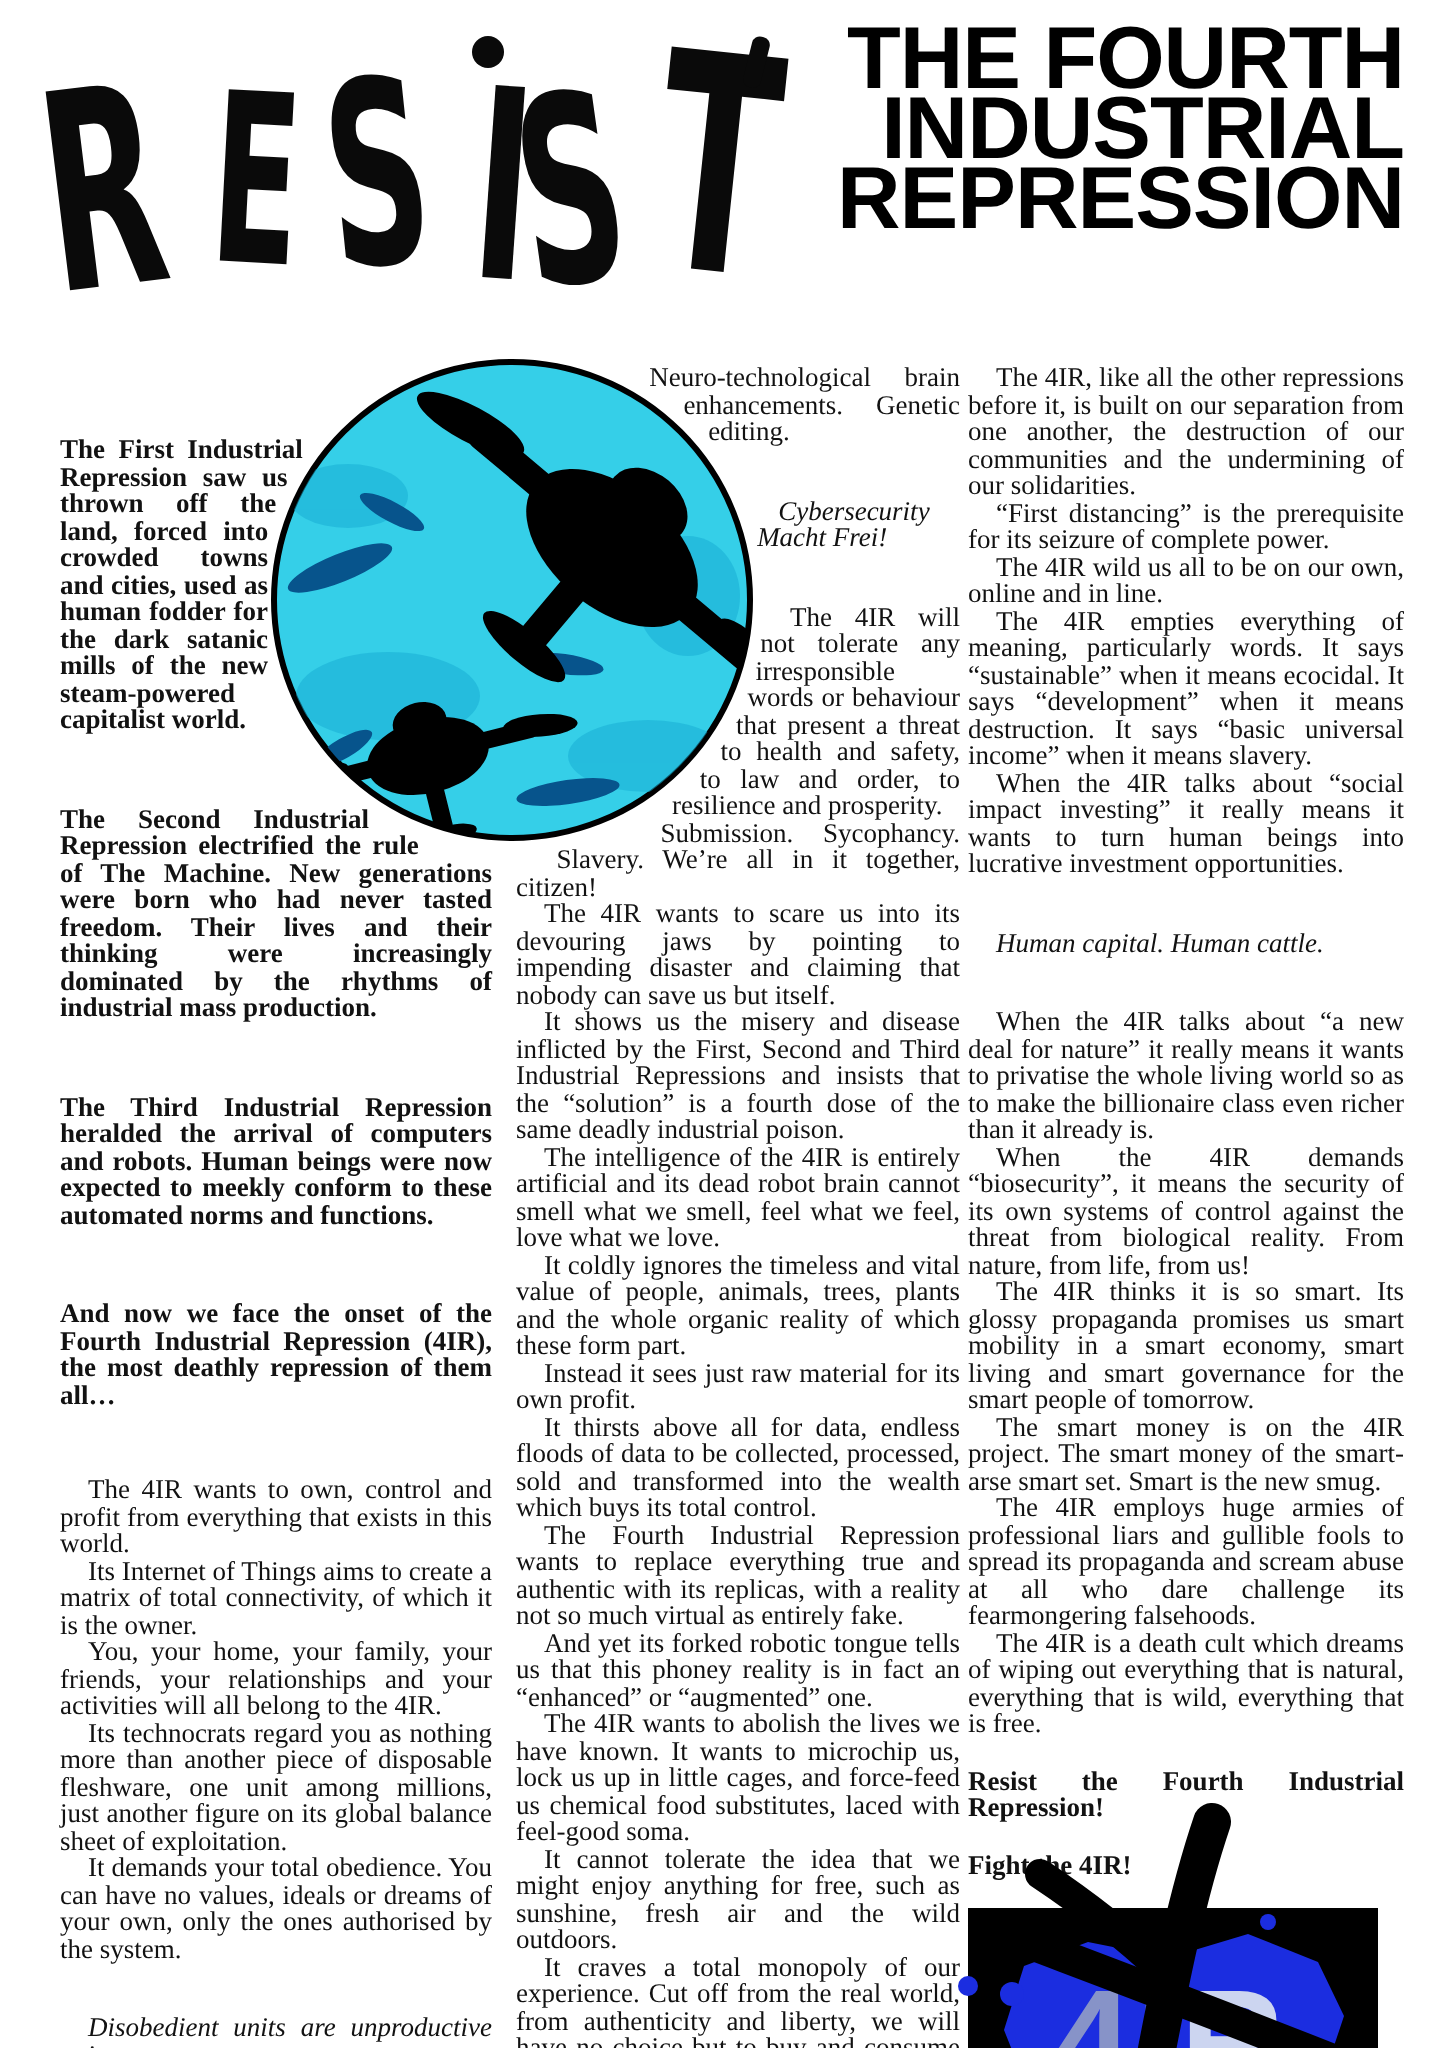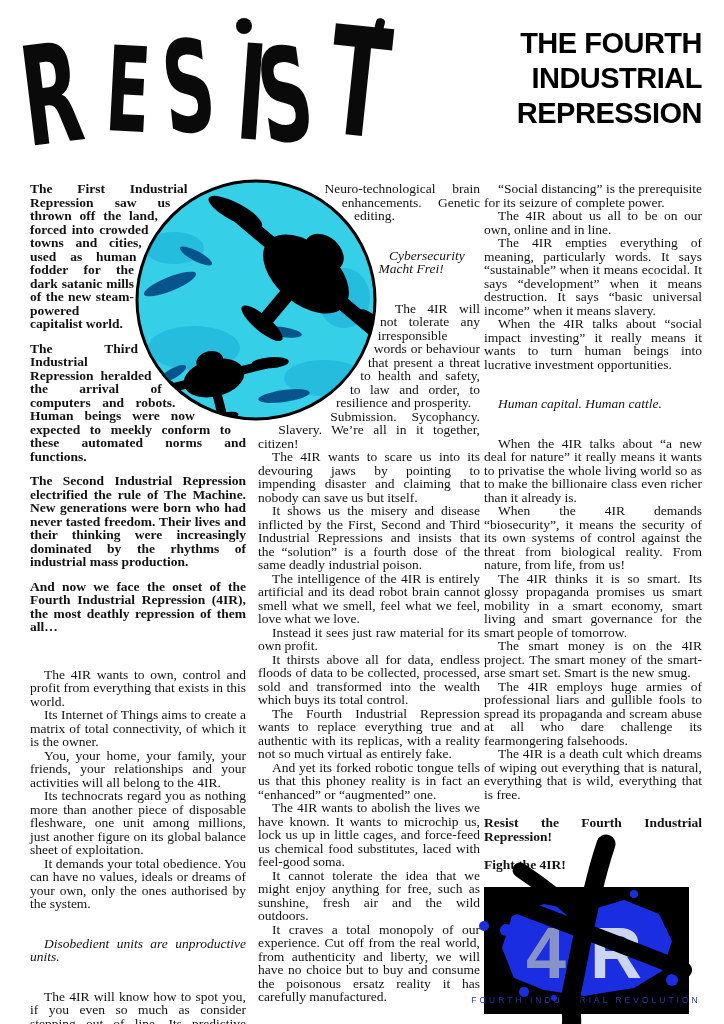--- a/index.html
+++ b/index.html
@@ -1,32 +1,32 @@
 <!DOCTYPE html>
 <html><head>
 <meta charset="utf-8">
 <style>
   html,body{margin:0;padding:0;background:#888;}
   #page{position:relative;width:724px;height:1024px;background:#ffffff;margin:0 auto;
         overflow:hidden;font-family:"Liberation Serif",serif;color:#121212;}
 
   
   #resist-wrap{position:absolute;left:22px;top:10px;width:385px;height:165px;}
-  #title-block{position:absolute;right:22px;top:26px;width:300px;text-align:right;
+  #title-block{position:absolute;right:22px;top:12px;width:300px;text-align:right;
     font-family:"Liberation Sans",sans-serif;font-weight:bold;
-    font-size:29px;line-height:35px;letter-spacing:-0.5px;color:#000;}
+    font-size:44px;line-height:35px;letter-spacing:-0.5px;color:#000;}
 
   
   .col{position:absolute;top:182px;text-align:justify;font-size:13.5px;line-height:13.5px;}
   #col1{left:30px;width:216px;}
   #col2{left:258px;width:222px;}
   #col3{left:484px;width:218px;}
 
   .para{margin:0;}
-  .para.lead{font-weight:bold;margin-bottom:11px;}
+  .para.lead{font-weight:bold;margin-bottom:11px;margin-top:36px;}
   .para.lead.gap-after{margin-bottom:34px;}
   .para.body{text-indent:14px;}
   .para.body-cont{text-indent:0;}
   .para.italic{font-style:italic;text-indent:14px;margin:26px 0;}
   .para.italic-tight{text-indent:14px;margin:0;}
   .para.bold-line{font-weight:bold;margin:15px 0 0 0;}
 
   
   #wrap-right{float:right;width:112px;height:248px;
     shape-outside:circle(125px at 122px 118px);}
@@ -106,54 +106,56 @@
         <ellipse cx="94" cy="-2" rx="30" ry="9" transform="rotate(10 94 -2)"></ellipse>
         <rect x="-9" y="24" width="15" height="40" rx="6"></rect>
         <ellipse cx="-2" cy="66" rx="26" ry="8"></ellipse>
       </g>
     </g>
   </svg>
 
   <div id="col1" class="col">
     <div id="wrap-right"></div>
   <p class="para lead">The First Industrial Repression saw us thrown off the land, forced into crowded towns and cities, used as human fodder for the dark satanic mills of the new steam-powered capitalist world.</p>
+      <p class="para lead">The Second Industrial Repression electrified the rule of The Machine. New generations were born who had never tasted freedom. Their lives and their thinking were increasingly dominated by the rhythms of industrial mass production.</p>
       <p class="para lead">The Third Industrial Repression heralded the arrival of computers and robots. Human beings were now expected to meekly conform to these automated norms and functions.</p>
-      <p class="para lead">The Second Industrial Repression electrified the rule of The Machine. New generations were born who had never tasted freedom. Their lives and their thinking were increasingly dominated by the rhythms of industrial mass production.</p>
       <p class="para lead gap-after">And now we face the onset of the Fourth Industrial Repression (4IR), the most deathly repression of them all…</p>
       <p class="para body">The 4IR wants to own, control and profit from everything that exists in this world.</p>
       <p class="para body">Its Internet of Things aims to create a matrix of total connectivity, of which it is the owner.</p>
       <p class="para body">You, your home, your family, your friends, your relationships and your activities will all belong to the 4IR.</p>
       <p class="para body">Its technocrats regard you as nothing more than another piece of disposable fleshware, one unit among millions, just another figure on its global balance sheet of exploitation.</p>
       <p class="para body">It demands your total obedience. You can have no values, ideals or dreams of your own, only the ones authorised by the system.</p>
       <p class="para italic">Disobedient units are unproductive units.</p>
       <p class="para body">The 4IR will know how to spot you, if you even so much as consider stepping out of line. Its predictive policing will quickly identify you as an anti-social element, a pre-criminal, a thought criminal.</p>
     </div>
 
   <div id="col2" class="col">
     <div id="wrap-left"></div>
   <p class="para body-cont">Neuro-technological brain enhancements. Genetic editing.</p>
       <p class="para italic">Cybersecurity Macht Frei!</p>
       <p class="para body">The 4IR will not tolerate any irresponsible words or behaviour that present a threat to health and safety, to law and order, to resilience and prosperity.</p>
       <p class="para italic-tight">Submission. Sycophancy. Slavery. We’re all in it together, citizen!</p>
       <p class="para body">The 4IR wants to scare us into its devouring jaws by pointing to impending disaster and claiming that nobody can save us but itself.</p>
       <p class="para body">It shows us the misery and disease inflicted by the First, Second and Third Industrial Repressions and insists that the “solution” is a fourth dose of the same deadly industrial poison.</p>
       <p class="para body">The intelligence of the 4IR is entirely artificial and its dead robot brain cannot smell what we smell, feel what we feel, love what we love.</p>
+      <p class="para body">It coldly ignores the timeless and vital value of people, animals, trees, plants and the whole organic reality of which these form part.</p>
       <p class="para body">Instead it sees just raw material for its own profit.</p>
       <p class="para body">It thirsts above all for data, endless floods of data to be collected, processed, sold and transformed into the wealth which buys its total control.</p>
       <p class="para body">The Fourth Industrial Repression wants to replace everything true and authentic with its replicas, with a reality not so much virtual as entirely fake.</p>
       <p class="para body">And yet its forked robotic tongue tells us that this phoney reality is in fact an “enhanced” or “augmented” one.</p>
       <p class="para body">The 4IR wants to abolish the lives we have known. It wants to microchip us, lock us up in little cages, and force-feed us chemical food substitutes, laced with feel-good soma.</p>
       <p class="para body">It cannot tolerate the idea that we might enjoy anything for free, such as sunshine, fresh air and the wild outdoors.</p>
       <p class="para body">It craves a total monopoly of our experience. Cut off from the real world, from authenticity and liberty, we will have no choice but to buy and consume the poisonous ersatz reality it has carefully manufactured.</p>
     </div>
 
   <div id="col3" class="col">
     <div id="col3-paras">
-        <p class="para body">“Social distancing” is the prerequisite for its seizure of complete power.</p>
-        <p class="para body">The 4IR about us all to be on our own, online and in line.</p>
+        <p class="para body">The 4IR, like all the other repressions before it, is built on our separation from one another, the destruction of our communities and the undermining of our solidarities.</p>
+        <p class="para body">“First distancing” is the prerequisite for its seizure of complete power.</p>
+        <p class="para body">The 4IR wild us all to be on our own, online and in line.</p>
         <p class="para body">The 4IR empties everything of meaning, particularly words. It says “sustainable” when it means ecocidal. It says “development” when it means destruction. It says “basic universal income” when it means slavery.</p>
         <p class="para body">When the 4IR talks about “social impact investing” it really means it wants to turn human beings into lucrative investment opportunities.</p>
         <p class="para italic">Human capital. Human cattle.</p>
         <p class="para body">When the 4IR talks about “a new deal for nature” it really means it wants to privatise the whole living world so as to make the billionaire class even richer than it already is.</p>
         <p class="para body">When the 4IR demands “biosecurity”, it means the security of its own systems of control against the threat from biological reality. From nature, from life, from us!</p>
         <p class="para body">The 4IR thinks it is so smart. Its glossy propaganda promises us smart mobility in a smart economy, smart living and smart governance for the smart people of tomorrow.</p>
         <p class="para body">The smart money is on the 4IR project. The smart money of the smart-arse smart set. Smart is the new smug.</p>
         <p class="para body">The 4IR employs huge armies of professional liars and gullible fools to spread its propaganda and scream abuse at all who dare challenge its fearmongering falsehoods.</p>
         <p class="para body">The 4IR is a death cult which dreams of wiping out everything that is natural, everything that is wild, everything that is free.</p>
         <p class="para bold-line">Resist the Fourth Industrial Repression!</p>

